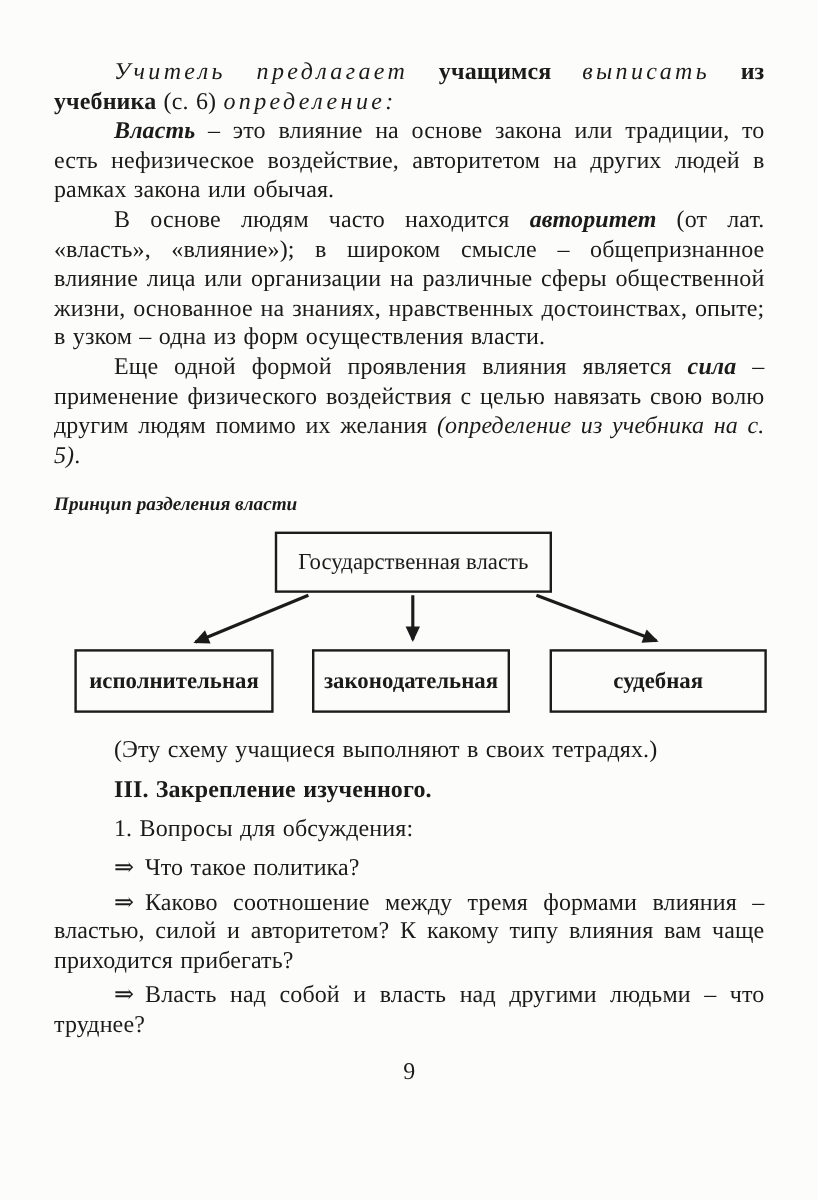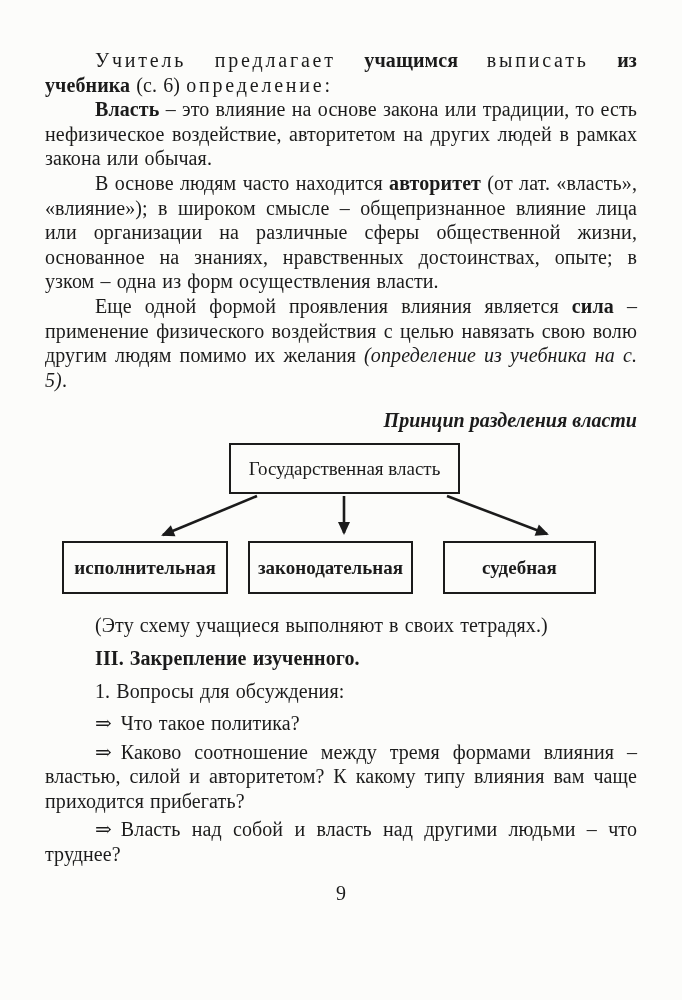--- a/index.html
+++ b/index.html
@@ -10,39 +10,39 @@
     position:relative; width:682px; height:1000px; margin:0 auto;
     background:var(--paper); color:var(--ink); overflow:hidden;
     font-family:"Liberation Serif","DejaVu Serif",serif;
   }
   .content { padding:48px 45px 0 45px; }
   p.para {
     margin:0; font-size:20px; line-height:24.6px;
     text-align:justify; text-indent:50px;
     letter-spacing:0.1px; word-spacing:1px;
   }
-  .sp  { letter-spacing:2.8px; }
+  .sp  { letter-spacing:2.8px;font-style:italic; }
   .b   { font-weight:bold; }
-  .bi  { font-weight:bold; }
+  .bi  { font-weight:bold; font-style:italic; }
   .i   { font-style:italic; }
   .diagram-title {
-    margin:16px 0 0 0; text-indent:0; text-align:right;
-    font-size:20px; line-height:25px; font-weight:bold; font-style:italic;
+    margin:16px 0 0 0; text-indent:0; text-align:left;
+    font-size:16px; line-height:25px; font-weight:bold; font-style:italic;
   }
   .diagram { position:relative; height:152px; margin-top:10px;text-decoration:underline; }
   .dbox {
     position:absolute; border:2px solid var(--ink);
     display:flex; align-items:center; justify-content:center;
     font-size:19px; text-align:center; background:var(--paper); z-index:2;
   }
   .root-box   { left:184px; top:0;    width:231px; height:51px; }
   .branch     { top:98px; height:53px; font-weight:bold; }
   .branch-1   { left:17px;  width:166px; }
-  .branch-2   { left:203px; width:165px; }
-  .branch-3   { left:398px; width:153px; }
+  .branch-2   { left:215px; width:165px; }
+  .branch-3   { left:413px; width:181px; }
   .arrows { position:absolute; left:0; top:0; width:592px; height:152px; z-index:1; }
   .note-para     { margin-top:18px !important; text-align:left !important; }
   .section-head  { font-weight:bold; margin-top:8px !important; text-align:left !important; }
   .list-head     { letter-spacing:4.2px; margin-top:8px !important; text-align:left !important; }
   .q        { margin-top:4px !important; }
   .q-first  { margin-top:8px !important; }
   .qmark    { margin-right:9px; }
   .pagenum  {
     margin:14px 0 0 0; text-indent:0; text-align:center;
     font-size:20px; line-height:24px;

